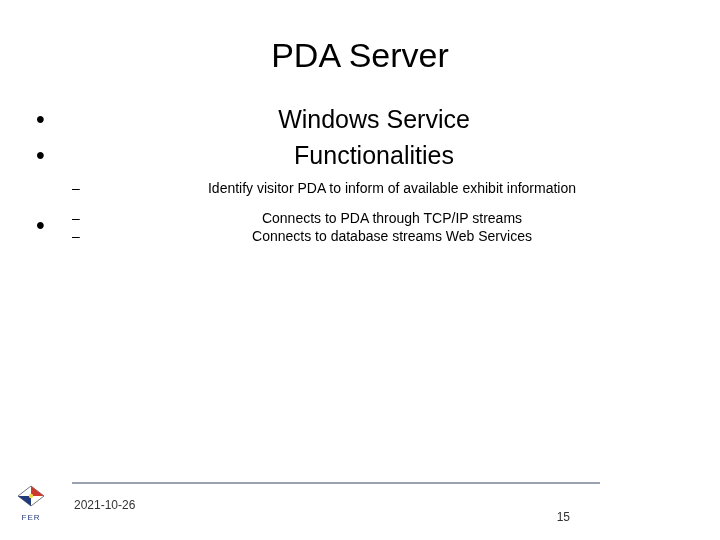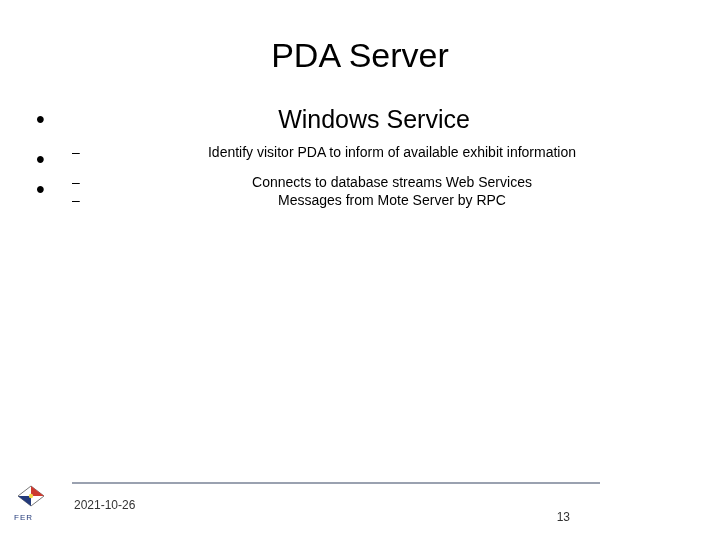--- a/index.html
+++ b/index.html
@@ -10,57 +10,58 @@
   ul.level1 > li { font-size: 25px; line-height: 1.35; margin-bottom: 2px; padding-left: 28px; position: relative; }
   ul.level1 > li::before { content: "•"; position: absolute; left: 6px; top: 0; }
   ul.level2 { list-style: none; padding-left: 0; margin: 6px 0 12px 0; }
   ul.level2 > li { font-size: 14px; line-height: 1.3; padding-left: 36px; position: relative; }
   ul.level2 > li::before { content: "–"; position: absolute; left: 14px; top: 0; }
   .footer { position: absolute; left: 0; right: 0; bottom: 12px; height: 46px; }
   .footer-line { position: absolute; left: 72px; right: 120px; top: 0; height: 2px; background: #9aa1b0; }
   .date { position: absolute; left: 74px; bottom: 16px; font-size: 12px; color: #333; }
   .page { position: absolute; right: 150px; bottom: 4px; font-size: 12px; color: #333; }
   .logo-left { position: absolute; left: 14px; bottom: 6px; }
-  .logo-left-label { font-size: 8px; letter-spacing: 1px; color: #233a7a; text-align: left; margin-top: -1px; }
+  .logo-left-label { font-size: 8px; letter-spacing: 1px; color: #233a7a; text-align: center; margin-top: -1px; }
   .logo-right { position: absolute; right: 10px; bottom: 8px; display: flex; align-items: center; }
   .logo-right-text { font-size: 8px; font-weight: bold; letter-spacing: 0.4px; color: #111; margin-left: 4px; line-height: 1; }
 </style>
 </head>
 <body>
 
 <div class="slide">
 
   <h1 class="title">PDA Server</h1>
 
   <ul class="level1">
     <li>Windows Service</li>
     <li>
+      <span>Functionalities</span>
       <ul class="level2">
         <li>Identify visitor PDA to inform of available exhibit information</li>
       </ul>
     </li>
     <li>
       <ul class="level2">
+        <li>Connects to PDA through TCP/IP streams</li>
         <li>Connects to database streams Web Services</li>
-        <li>Messages from Mote Server by RPC</li>
       </ul>
     </li>
   </ul>
 
   <div class="footer">
     <div class="footer-line"></div>
 
     <div class="logo-left">
       <svg width="34" height="26" viewBox="0 0 34 26">
         <polygon points="17,2 30,12 17,22 4,12" fill="#fff" stroke="#7a7a7a" stroke-width="1"></polygon>
         <polygon points="17,2 30,12 17,12" fill="#cc3a2f"></polygon>
         <polygon points="4,12 17,12 17,22" fill="#233a7a"></polygon>
         <circle cx="17" cy="12" r="2.2" fill="#f5d94a"></circle>
       </svg>
       <div class="logo-left-label">FER</div>
     </div>
 
     <div class="date">2021-10-26</div>
-    <div class="page">13</div>
+    <div class="page">15</div>
 
   </div>
 
 </div>
 
 </body></html>

